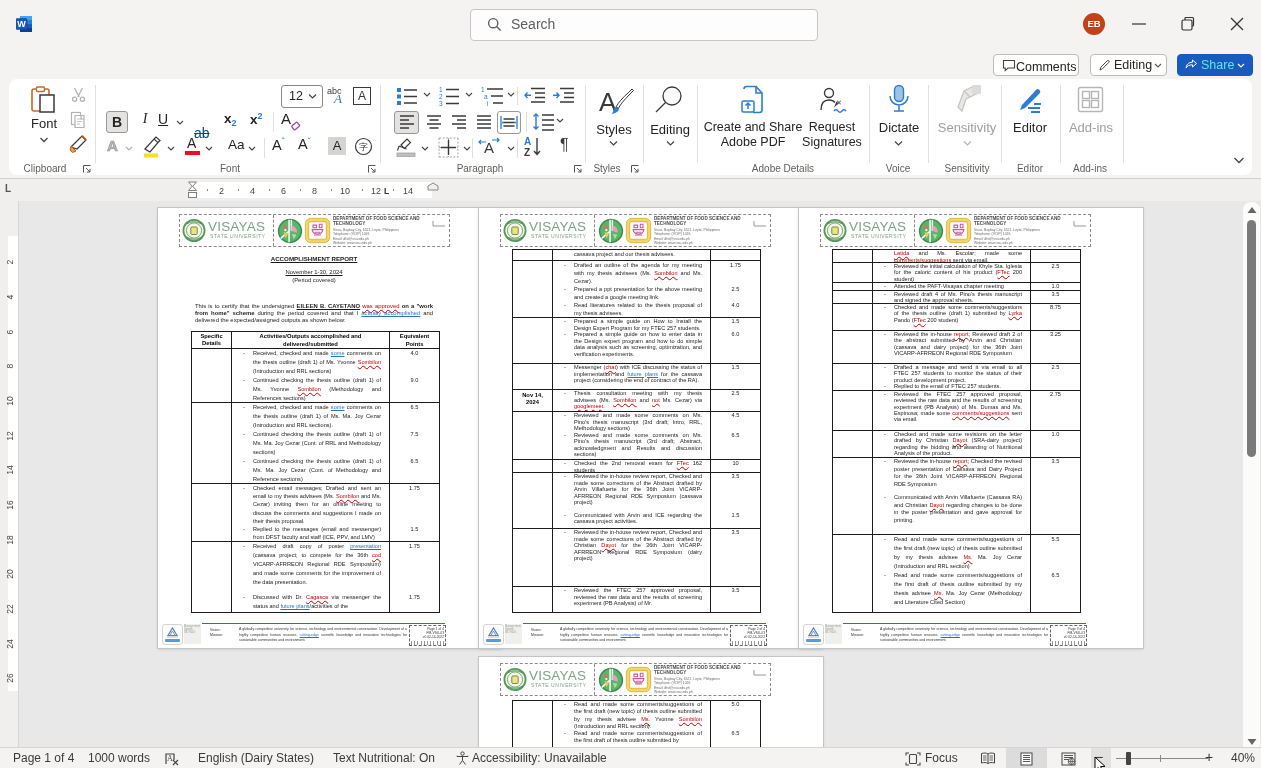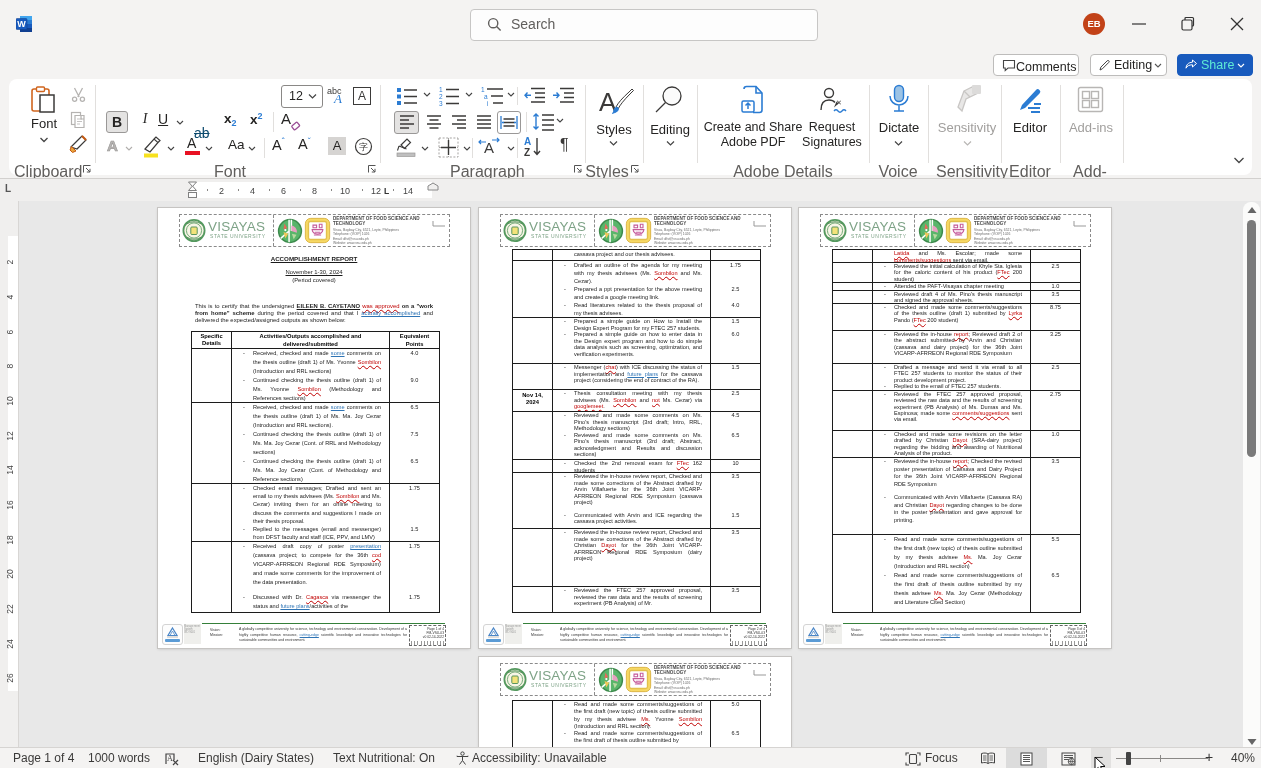--- a/index.html
+++ b/index.html
@@ -17,36 +17,36 @@
 #tabrow{top:48px;left:0;width:1261px;height:30px;background:#f4f3f2;}
 .tab{position:absolute;top:4px;font-size:13.8px;color:#323130;}
 #hometab{font-weight:bold;}
 #homeline{left:66px;top:26px;width:38px;height:3px;background:#185abd;border-radius:2px;}
 .topbtn{top:54px;height:20px;border:1px solid #bdbcbb;border-radius:4px;background:#fff;font-size:12.5px;color:#252423;}
 #sharebtn{background:#185abd;border-color:#185abd;color:#5eead4;}
 
 #ribbon{top:78px;left:0;width:1261px;height:100px;background:#f4f3f2;}
 #ribpanel{position:absolute;left:9px;top:1px;width:1243px;height:96px;background:#fff;border-radius:8px;}
 .sep{position:absolute;top:7px;width:1px;height:78px;background:#e1dfdd;}
-.glabel{position:absolute;top:85px;font-size:16px;color:#605e5c;text-align:center;}
+.glabel{position:absolute;top:85px;font-size:10px;color:#605e5c;text-align:center;}
 .launcher{position:absolute;top:86px;}
 .chev{position:absolute;}
 .ribtext{position:absolute;font-size:12.5px;color:#252423;text-align:center;}
 .gray{color:#a19f9d !important;}
 
 #ruler{top:178px;left:0;width:1261px;height:22px;background:#f0efee;border-top:1px solid #d2d0ce;border-bottom:1px solid #cfcdcb;}
 #rulerband{left:192px;top:3px;width:240px;height:16px;background:#fff;}
 .tick{position:absolute;top:7px;width:1.5px;height:1.5px;background:#8a8886;}
 .rnum{position:absolute;top:4px;font-size:9px;color:#444;}
 
 #docarea{top:201px;left:0;width:1261px;height:546px;background:#e8e8e8;overflow:hidden;}
 #vruler{left:0;top:0;width:18px;height:546px;background:#f0efee;border-right:1px solid #d8d6d4;}
 #vband{left:8px;top:35px;width:10px;height:455px;background:#fff;}
 .vnum{position:absolute;font-size:8.5px;color:#444;left:4px;width:12px;text-align:center;transform:rotate(-90deg);}
-.page{position:absolute;width:312px;height:440px;background:#fff;outline:1px solid #c6c4c2;box-shadow:0 1px 3px rgba(0,0,0,.18);}
+.page{position:absolute;width:312px;height:440px;background:#fff;outline:1px solid #c6c4c2;box-shadow:0 1px 3px rgba(0,0,0,.18);padding-left:32px;}
 
 #sbar{left:1243px;top:1px;width:17px;height:545px;background:#fbfbfa;border-radius:8px 8px 0 0;}
 #sthumb{left:4px;top:18px;width:9px;height:237px;background:#7a7a7a;border-radius:5px;}
 
 #statusbar{top:747px;left:0;width:1261px;height:21px;background:#f4f3f2;border-top:1px solid #d6d4d2;font-size:12px;color:#3b3a39;}
 .sitem{position:absolute;top:3px;}
 
 .hdrbox{position:absolute;left:21px;top:6px;width:271px;height:33px;border:1px dashed #8a8a8a;box-sizing:border-box;}
 .hdrdiv{position:absolute;left:93px;top:0;width:0;height:31px;border-left:1px dashed #8a8a8a;}
 .vsutxt{position:absolute;left:28px;top:4px;color:#7ea387;font-size:13.5px;letter-spacing:.2px;}

